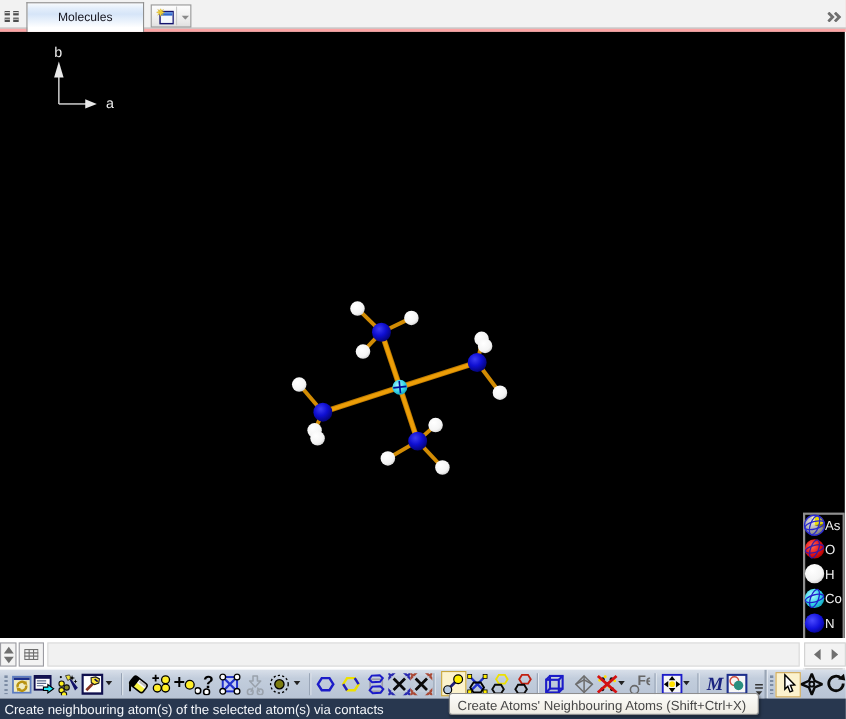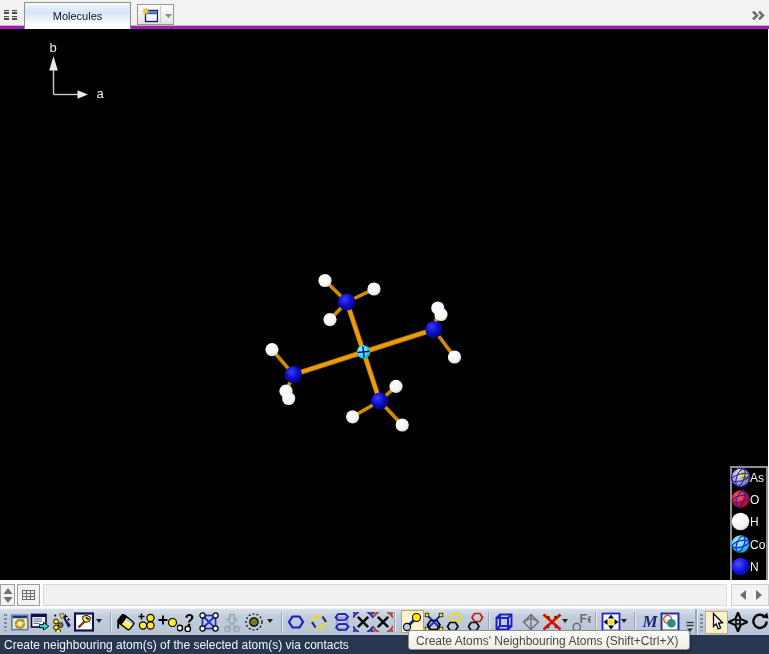--- a/index.html
+++ b/index.html
@@ -2,21 +2,21 @@
 <html><head>
 <meta charset="utf-8">
 <style>
   * { margin:0; padding:0; box-sizing:border-box; }
   html,body { width:769px; height:654px; overflow:hidden; background:#fff;
     font-family:"Liberation Sans", sans-serif; }
   .abs { position:absolute; }
   #root { position:relative; width:769px; height:654px; }
 
   
-  #tabbar { position:absolute; left:0; top:0; width:769px; height:29px; background:#a21caf; }
+  #tabbar { position:absolute; left:0; top:0; width:769px; height:29px; background:#fca5a5; }
   #tabbg { position:absolute; left:0; top:0; width:769px; height:26px; background:#f2f2f2; border-bottom:1px solid #b8b8b8; }
   #tab { position:absolute; left:24px; top:2px; width:107px; height:27px;
      border:1px solid #8f8f8f; border-bottom:none;
      background:linear-gradient(180deg,#f7fafd 0%,#e3eefb 18%,#d6e5f8 38%,#eaf2fc 62%,#ffffff 85%);
      z-index:3; }
   #tab span { position:absolute; left:0; right:0; top:7px; text-align:center;
      font-size:11px; color:#14141e; }
   #newbtns { position:absolute; left:137px; top:4px; width:37px; height:21px;
      border:1px solid #989898; background:linear-gradient(180deg,#fdfdfd,#e9e9e9 80%,#e0e0e0); }
   #newbtns .divider { position:absolute; left:22px; top:1px; width:1px; height:17px; background:#c9c9c9; }

